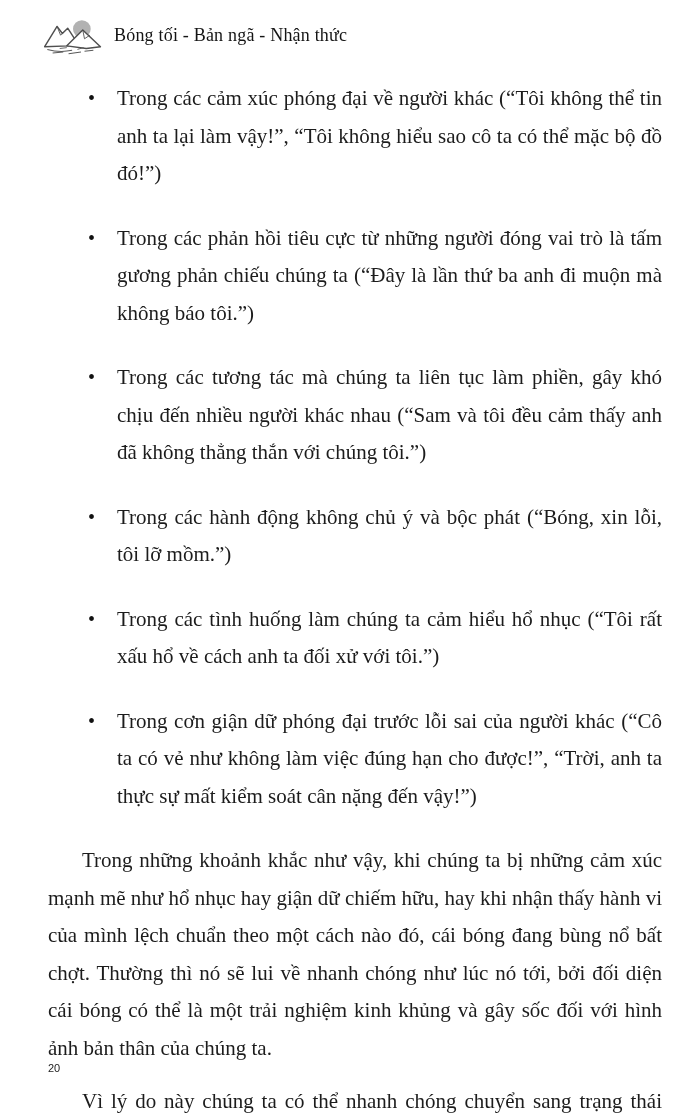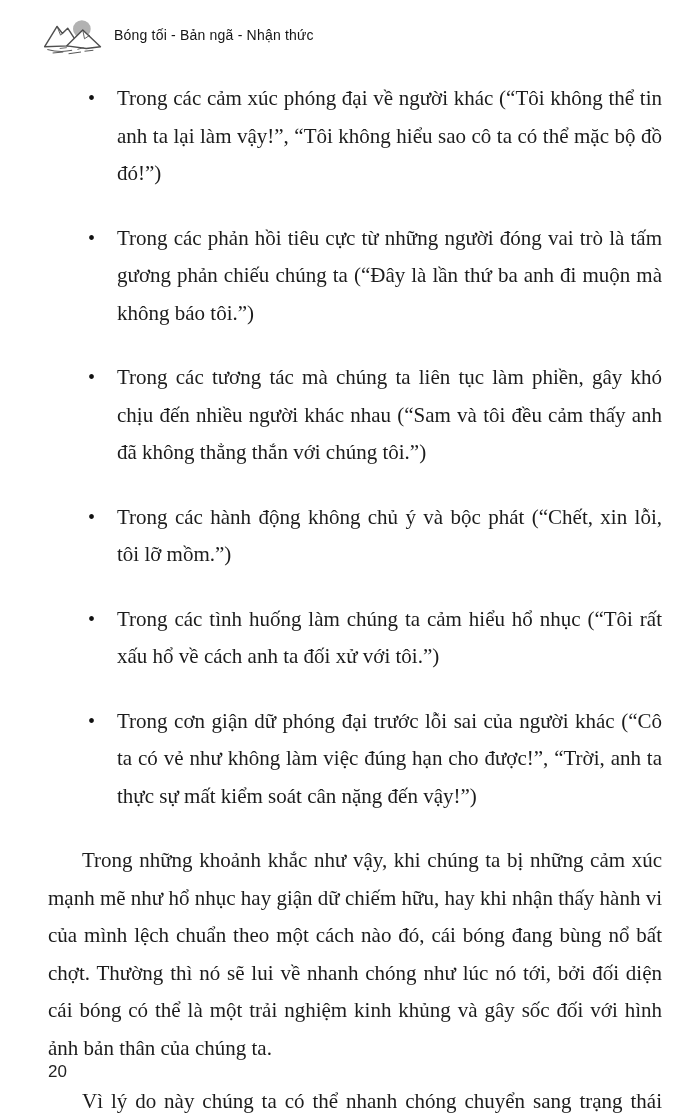--- a/index.html
+++ b/index.html
@@ -18,22 +18,22 @@
   .header {
     position: absolute;
     top: 14px;
     left: 42px;
     display: flex;
     align-items: center;
     gap: 10px;
   }
   .header .logo-icon { width: 62px; height: 46px; flex: 0 0 auto; }
   .header .chapter-title {
-    font-family: Liberation Sans, sans-serif;
-    font-size: 14px;
+    font-family: Liberation Serif, serif;
+    font-size: 18px;
     letter-spacing: 0.2px;
     color: #141414;
     padding-bottom: 4px;
   }
 
   
   .content {
     position: absolute;
     top: 80px;
     left: 48px;
@@ -59,21 +59,21 @@
     text-indent: 34px;
     margin-top: 16px;
   }
 
   
   .page-number {
     position: absolute;
     left: 48px;
     top: 1062px;
     font-family: "Liberation Sans", sans-serif;
-    font-size: 17px;
+    font-size: 11px;
     color: #222;
   }
 
   
   .watermark {
     position: absolute;
     right: 8px;
     top: 1042px;
     display: flex;
     align-items: center;
@@ -129,21 +129,21 @@
       <li>
         <span class="bullet-mark">•</span>
         <span>Trong các phản hồi tiêu cực từ những người đóng vai trò là tấm gương phản chiếu chúng ta (“Đây là lần thứ ba anh đi muộn mà không báo tôi.”)</span>
       </li>
       <li>
         <span class="bullet-mark">•</span>
         <span>Trong các tương tác mà chúng ta liên tục làm phiền, gây khó chịu đến nhiều người khác nhau (“Sam và tôi đều cảm thấy anh đã không thẳng thắn với chúng tôi.”)</span>
       </li>
       <li>
         <span class="bullet-mark">•</span>
-        <span>Trong các hành động không chủ ý và bộc phát (“Chết, xin lỗi, tôi lỡ mồm.”)</span>
+        <span>Trong các hành động không chủ ý và bộc phát (“Bóng, xin lỗi, tôi lỡ mồm.”)</span>
       </li>
       <li>
         <span class="bullet-mark">•</span>
         <span>Trong các tình huống làm chúng ta cảm hiểu hổ nhục (“Tôi rất xấu hổ về cách anh ta đối xử với tôi.”)</span>
       </li>
       <li>
         <span class="bullet-mark">•</span>
         <span>Trong cơn giận dữ phóng đại trước lỗi sai của người khác (“Cô ta có vẻ như không làm việc đúng hạn cho được!”, “Trời, anh ta thực sự mất kiểm soát cân nặng đến vậy!”)</span>
       </li>
     </ul>

